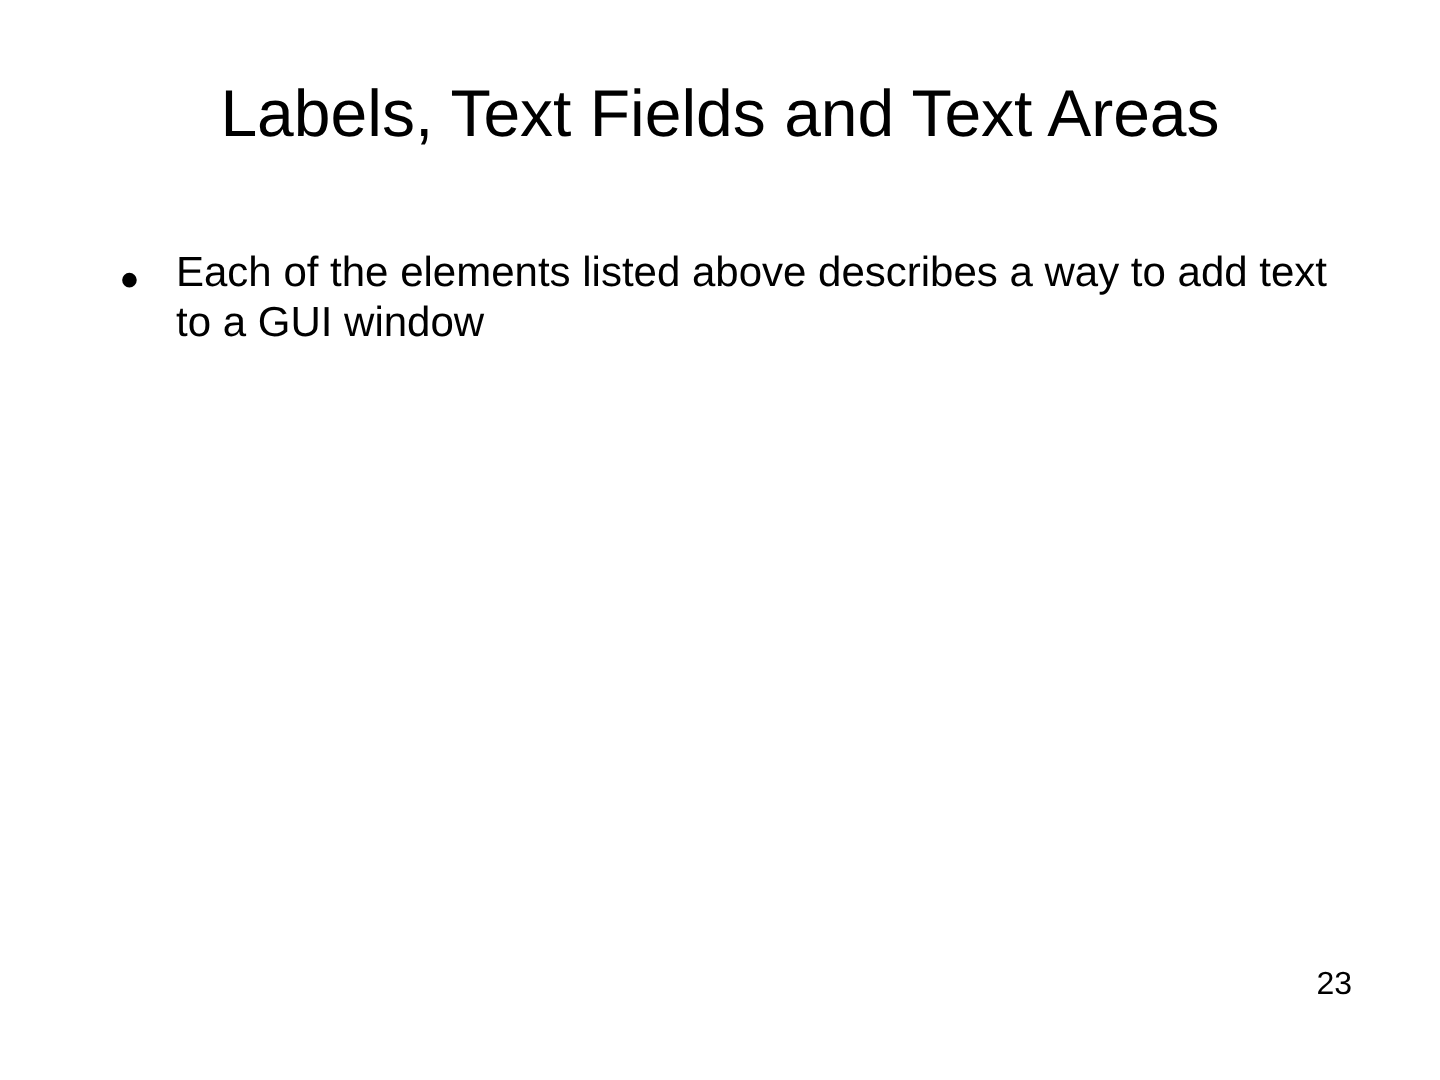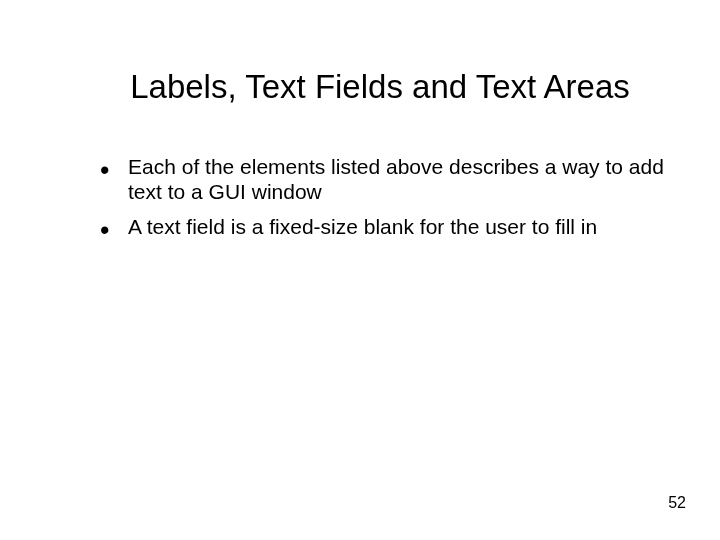--- a/index.html
+++ b/index.html
@@ -1,15 +1,15 @@
 <!DOCTYPE html>
 <html><head>
   <meta charset="utf-8">
   <style>
-    * { margin: 10px; padding: 0; box-sizing: border-box; }
+    * { margin: 0; padding: 0; box-sizing: border-box; }
     body {
       width: 720px;
       height: 540px;
       background: #ffffff;
       font-family: Arial, Helvetica, sans-serif;
       color: #000000;
       position: relative;
       padding: 38px 36px 0 36px;
     }
     .title {
@@ -44,16 +44,15 @@
       font-size: 16px;
     }
   </style>
 </head>
 <body>
 
 <h1 class="title">Labels, Text Fields and Text Areas</h1>
 
 <ul class="bullets">
   <li>Each of the elements listed above describes a way to add text to a GUI window</li>
-  <li>A text field is a fixed-size blank for the user to fill in</li>
 </ul>
 
-<div class="page-num">52</div>
+<div class="page-num">23</div>
 
 </body></html>

